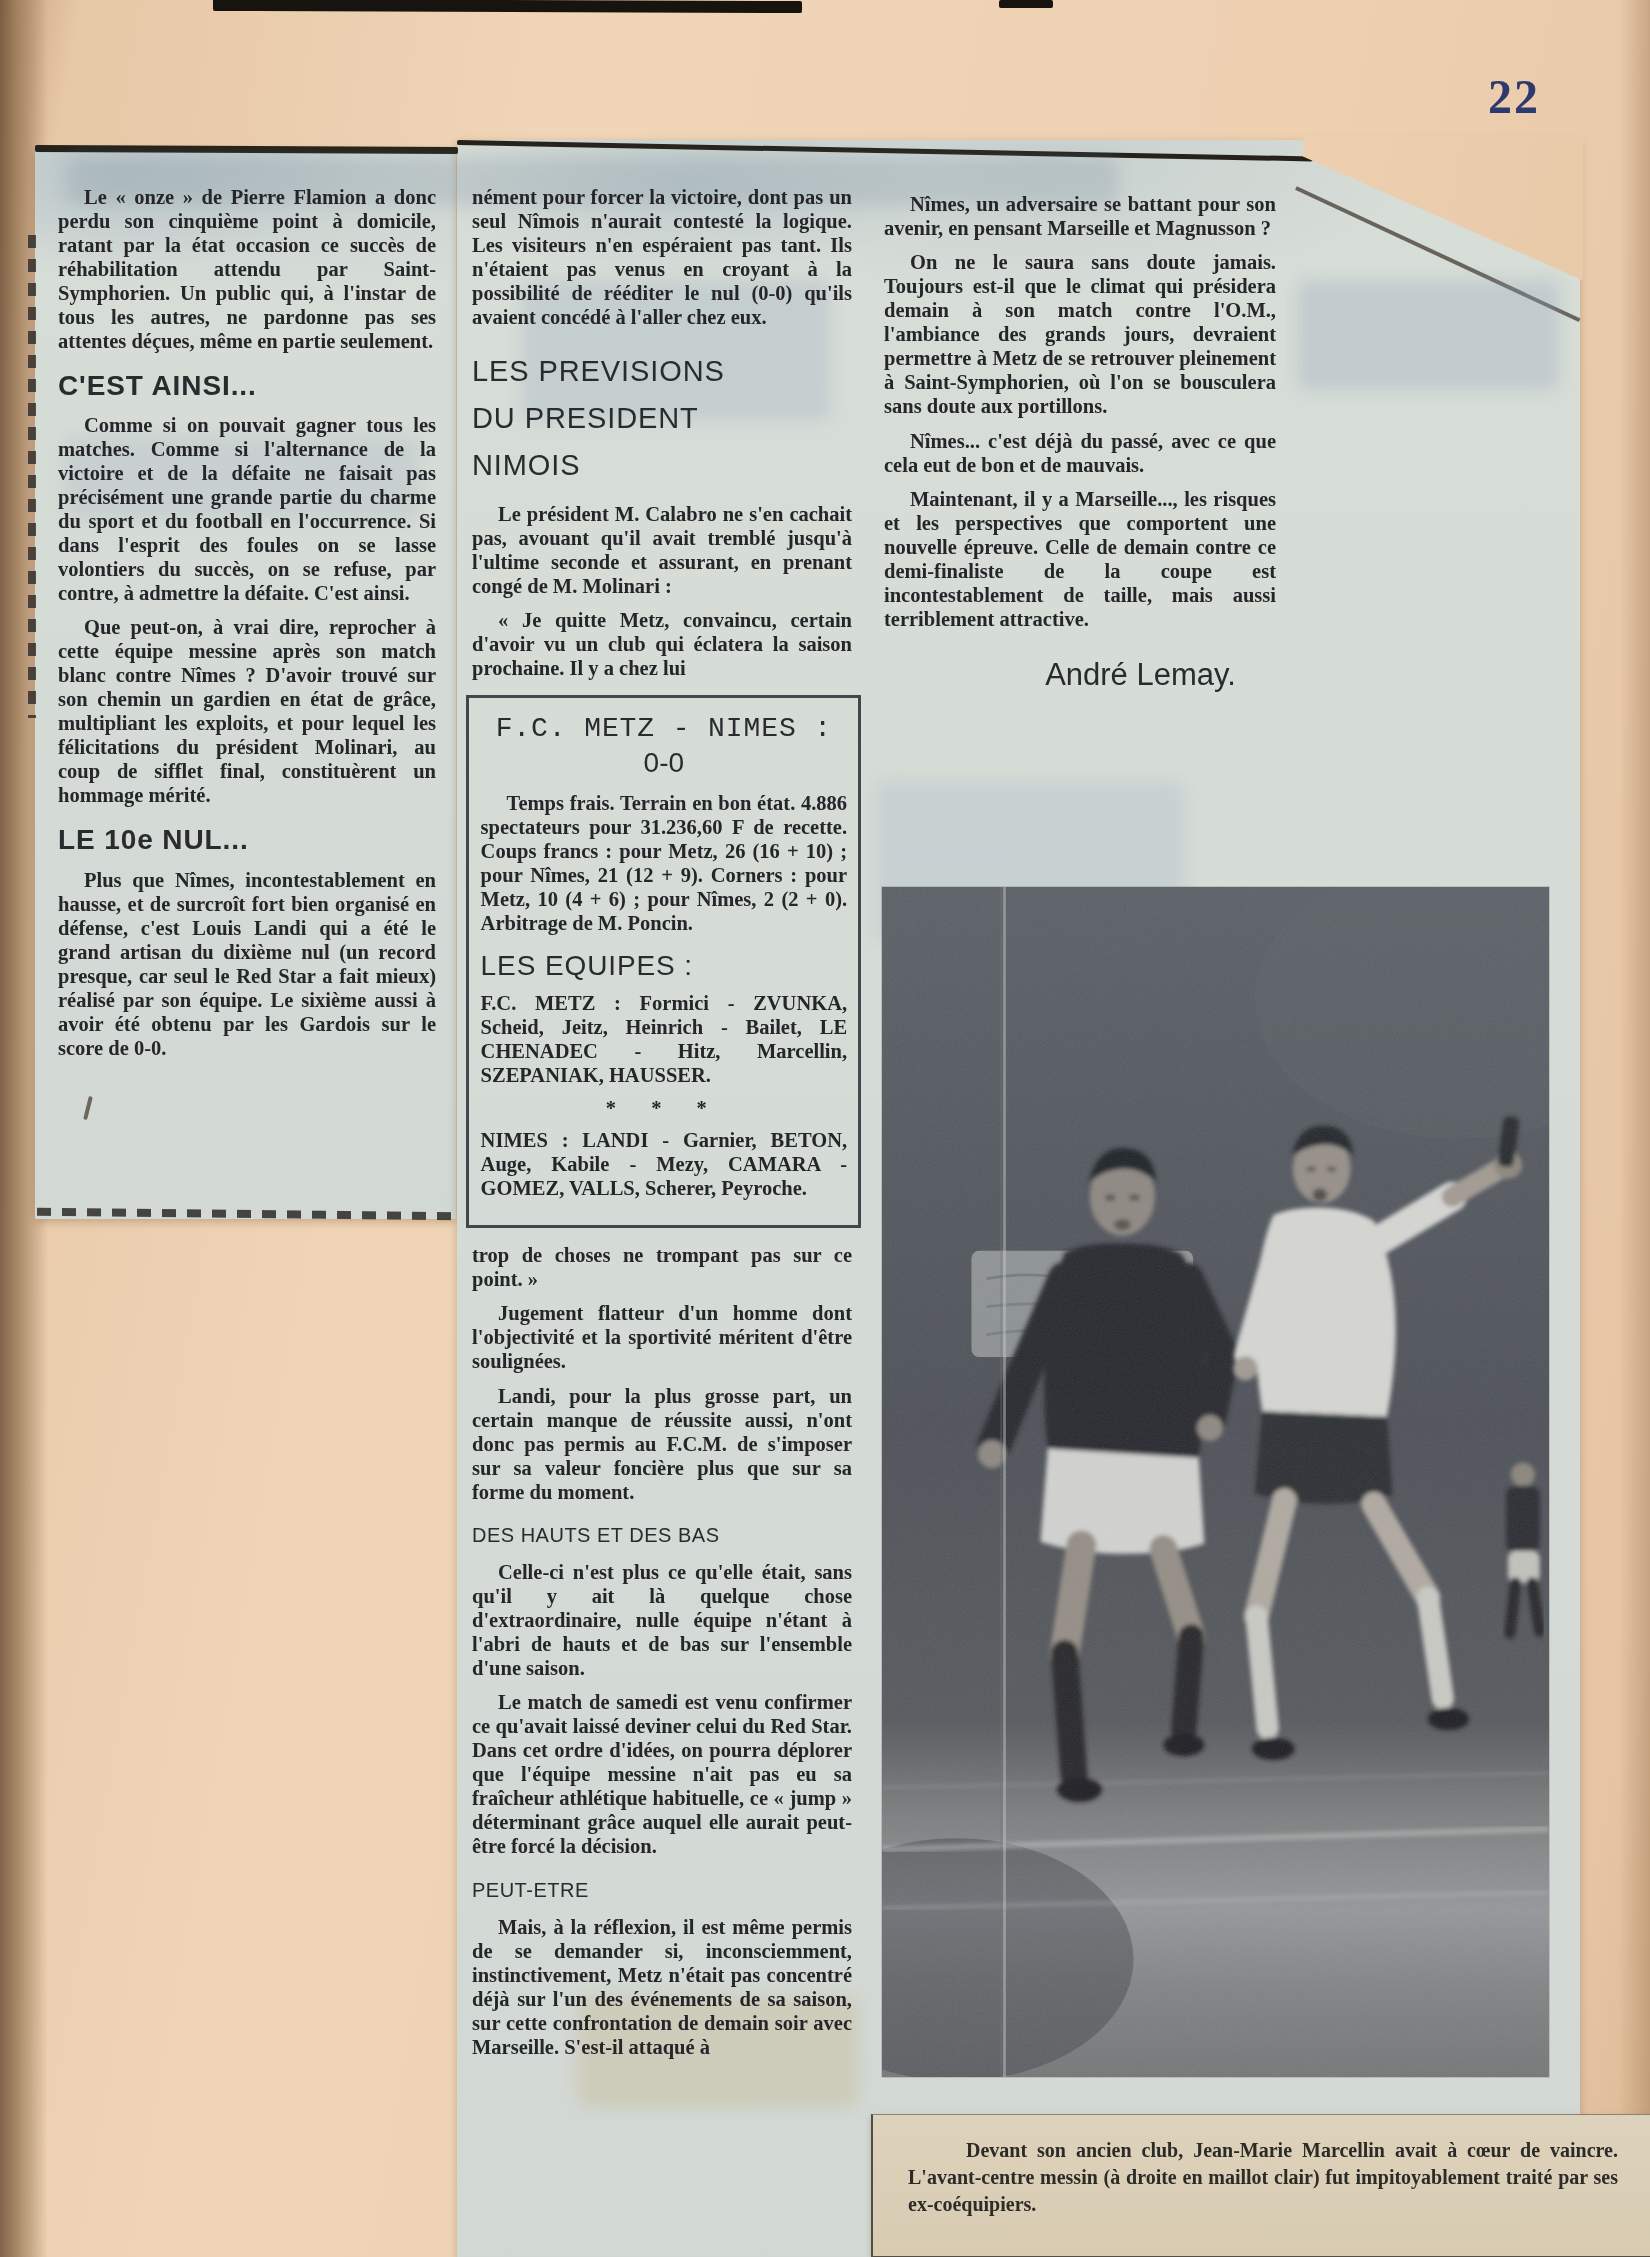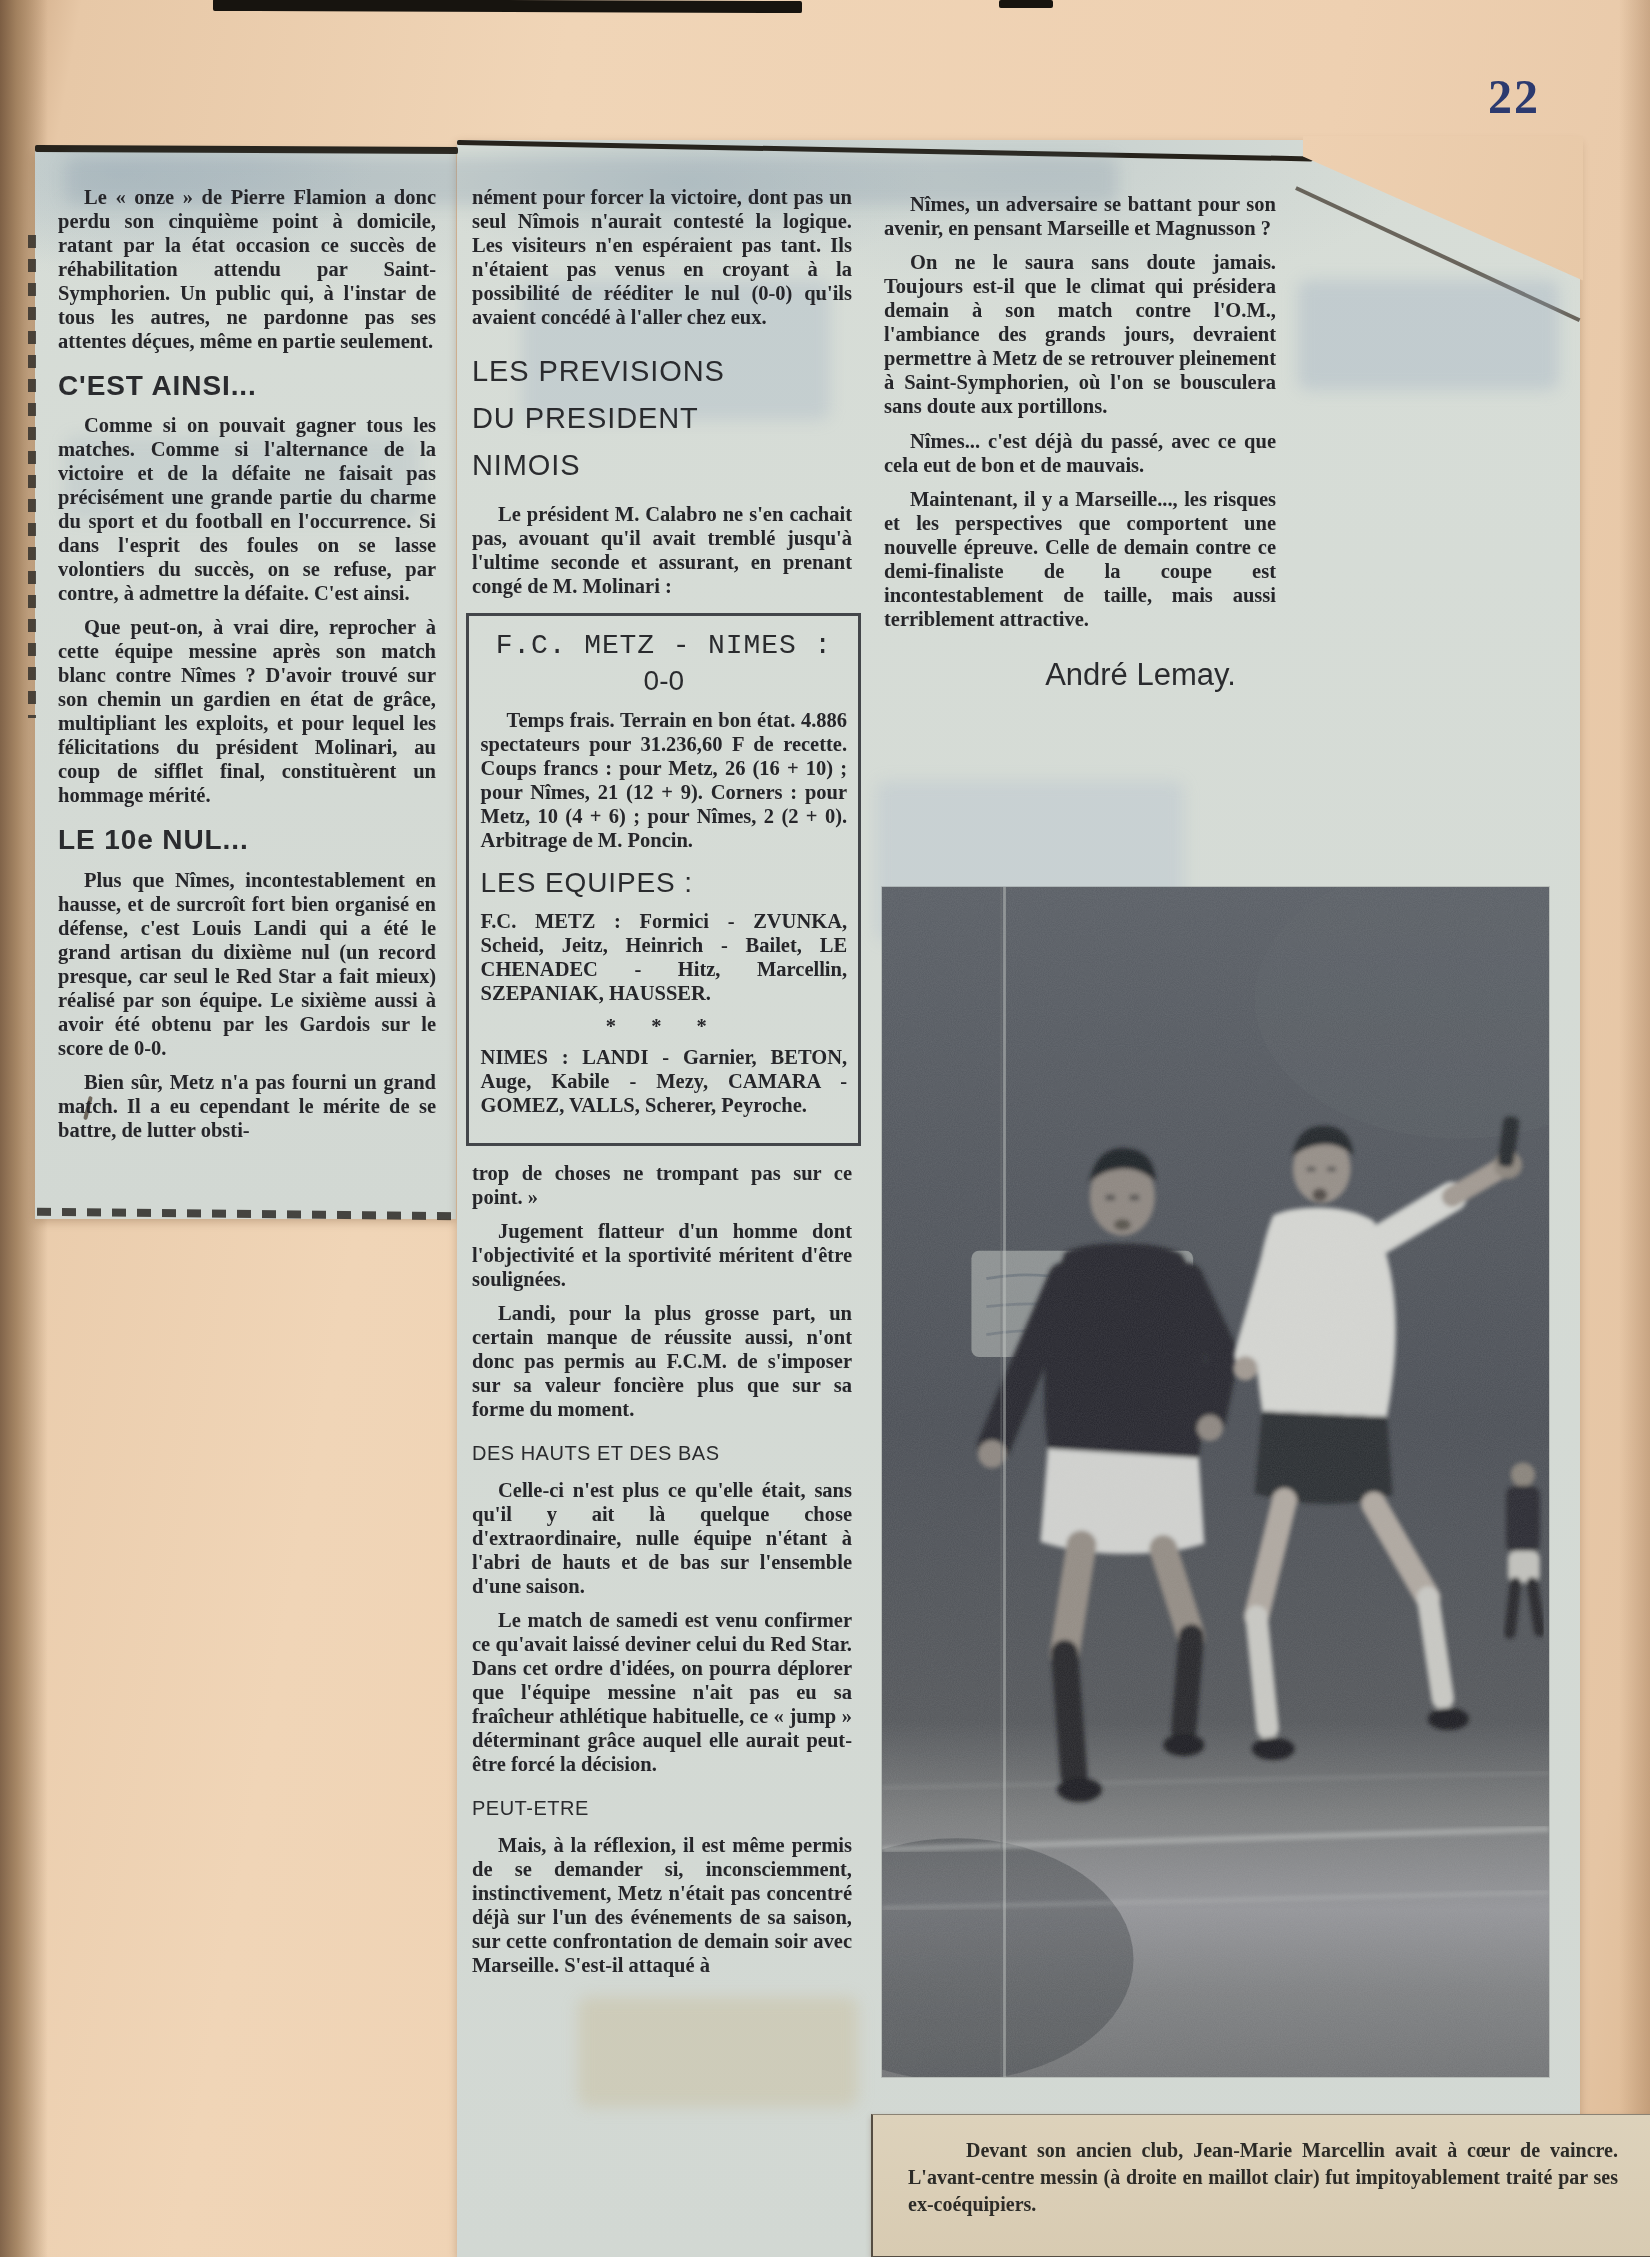--- a/index.html
+++ b/index.html
@@ -111,27 +111,27 @@
   <div class="ghost" style="left:876px;top:781px;width:308px;height:160px;background:rgba(155,175,200,.22);"></div>
   <div class="ghost" style="left:578px;top:1997px;width:280px;height:110px;background:rgba(196,178,130,.32);"></div>
 
   <div class="col col1">
     <p class="body">Le « onze » de Pierre Flamion a donc perdu son cinquième point à domicile, ratant par la état occasion ce succès de réhabilitation attendu par Saint-Symphorien. Un public qui, à l'instar de tous les autres, ne pardonne pas ses attentes déçues, même en partie seulement.</p>
     <div class="hd hd-big">C'EST AINSI...</div>
     <p class="body">Comme si on pouvait gagner tous les matches. Comme si l'alternance de la victoire et de la défaite ne faisait pas précisément une grande partie du charme du sport et du football en l'occurrence. Si dans l'esprit des foules on se lasse volontiers du succès, on se refuse, par contre, à admettre la défaite. C'est ainsi.</p>
     <p class="body">Que peut-on, à vrai dire, reprocher à cette équipe messine après son match blanc contre Nîmes ? D'avoir trouvé sur son chemin un gardien en état de grâce, multipliant les exploits, et pour lequel les félicitations du président Molinari, au coup de sifflet final, constituèrent un hommage mérité.</p>
     <div class="hd hd-big">LE 10e NUL...</div>
     <p class="body">Plus que Nîmes, incontestablement en hausse, et de surcroît fort bien organisé en défense, c'est Louis Landi qui a été le grand artisan du dixième nul (un record presque, car seul le Red Star a fait mieux) réalisé par son équipe. Le sixième aussi à avoir été obtenu par les Gardois sur le score de 0-0.</p>
-    <p class="body">Bien sûr, Metz n'a pas fourni un grand match. Il a eu cependant le mérite de se battre, de lutter obsti-</p>
   </div>
 
   <div class="col col2">
     <p class="body noindent">nément pour forcer la victoire, dont pas un seul Nîmois n'aurait contesté la logique. Les visiteurs n'en espéraient pas tant. Ils n'étaient pas venus en croyant à la possibilité de rééditer le nul (0-0) qu'ils avaient concédé à l'aller chez eux.</p>
     <div class="hd hd-multi">LES PREVISIONS DU PRESIDENT NIMOIS</div>
     <p class="body">Le président M. Calabro ne s'en cachait pas, avouant qu'il avait tremblé jusqu'à l'ultime seconde et assurant, en prenant congé de M. Molinari :</p>
+    <p class="body">« Je quitte Metz, convaincu, certain d'avoir vu un club qui éclatera la saison prochaine. Il y a chez lui</p>
 
     <div class="scorebox">
       <div class="sb-title">F.C. METZ - NIMES :</div>
       <div class="sb-score">0-0</div>
       <p class="body">Temps frais. Terrain en bon état. 4.886 spectateurs pour 31.236,60 F de recette. Coups francs : pour Metz, 26 (16 + 10) ; pour Nîmes, 21 (12 + 9). Corners : pour Metz, 10 (4 + 6) ; pour Nîmes, 2 (2 + 0). Arbitrage de M. Poncin.</p>
       <div class="hd sb-teams-hd">LES EQUIPES :</div>
       <p class="body noindent">F.C. METZ : Formici - ZVUNKA, Scheid, Jeitz, Heinrich - Bailet, LE CHENADEC - Hitz, Marcellin, SZEPANIAK, HAUSSER.</p>
       <div class="sep">* * *</div>
       <p class="body noindent">NIMES : LANDI - Garnier, BETON, Auge, Kabile - Mezy, CAMARA - GOMEZ, VALLS, Scherer, Peyroche.</p>
     </div>

